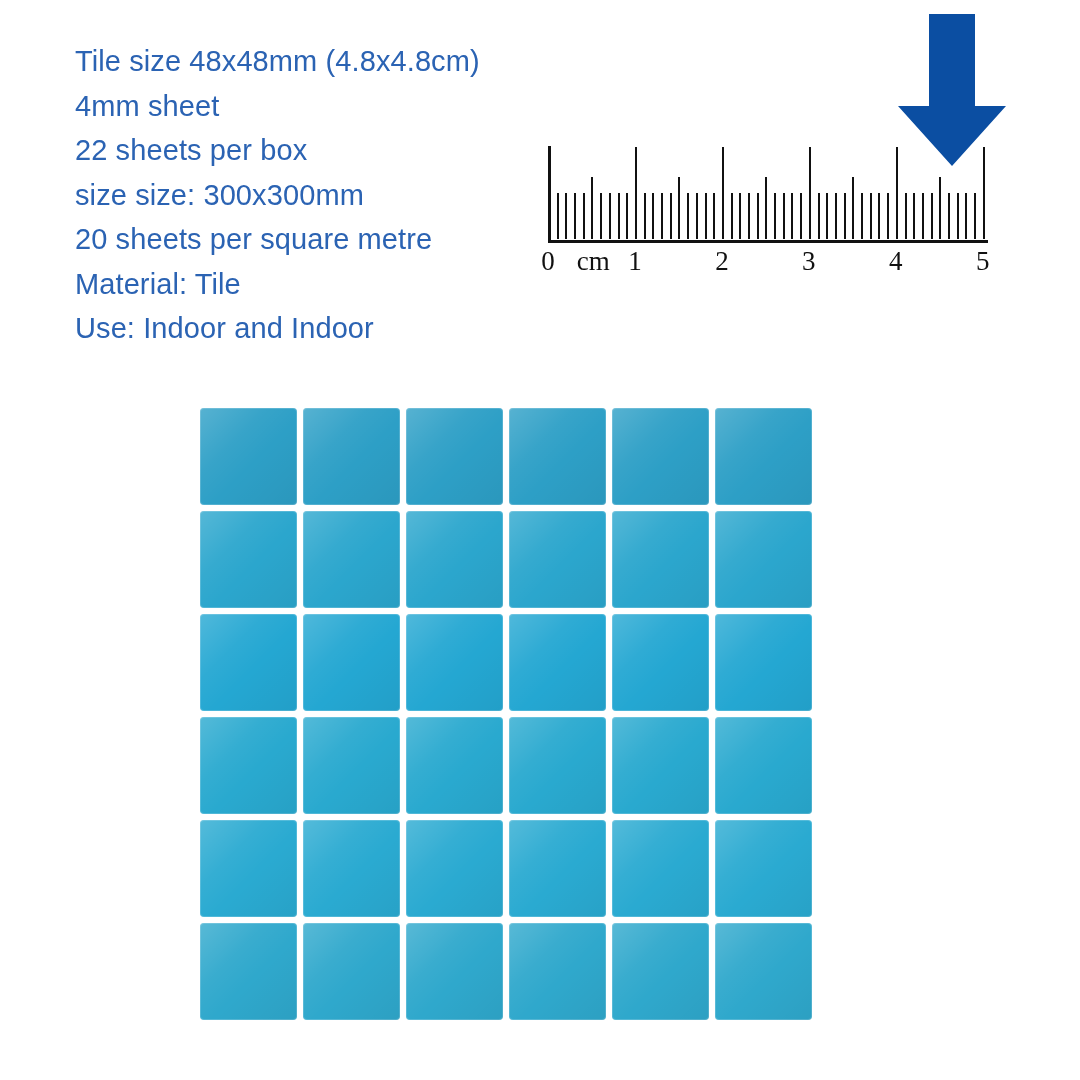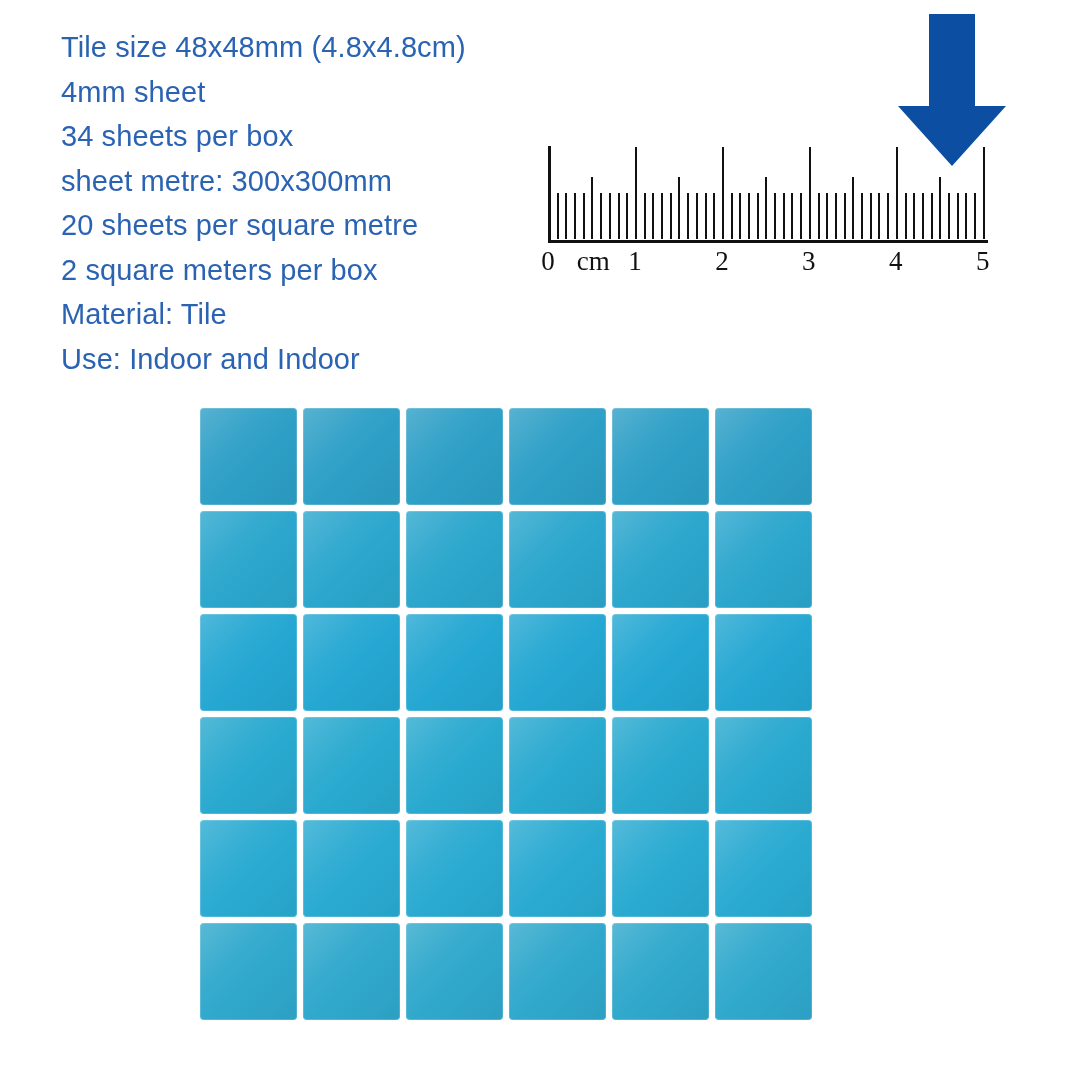--- a/index.html
+++ b/index.html
@@ -15,21 +15,21 @@
     overflow: hidden;
   }
 
   
   #spec-list {
     position: absolute;
     left: 58px;
     top: 22px;
     width: 560px;
     list-style: none;
-    margin: 3px;
+    margin: 17px;
     padding: 0;
   }
   #spec-list li {
     color: #2b63b3;
     font-size: 29px;
     line-height: 44.5px;
     letter-spacing: 0.1px;
     white-space: nowrap;
   }
 
@@ -133,24 +133,23 @@
   #tile-sheet .tile:nth-child(n+19):nth-child(-n+24) { background: #29a9cf; }
   #tile-sheet .tile:nth-child(n+25):nth-child(-n+30) { background: #2aaad1; }
   #tile-sheet .tile:nth-child(n+31)           { background: #2fa8cc; }
 </style>
 </head>
 <body>
 
 <ul id="spec-list">
   <li>Tile size 48x48mm (4.8x4.8cm)</li>
   <li>4mm sheet</li>
-  <li>34 sheets per box</li>
-  <li>sheet metre: 300x300mm</li>
+  <li>22 sheets per box</li>
+  <li>size size: 300x300mm</li>
   <li>20 sheets per square metre</li>
-  <li>2 square meters per box</li>
   <li>Material: Tile</li>
   <li>Use: Indoor and Indoor</li>
 </ul>
 
 <div id="arrow">
   <svg width="108" height="152" viewBox="0 0 108 152" xmlns="http://www.w3.org/2000/svg">
     <polygon points="31,0 77,0 77,92 108,92 54,152 0,92 31,92" fill="#0b4ea2"></polygon>
   </svg>
 </div>
 

